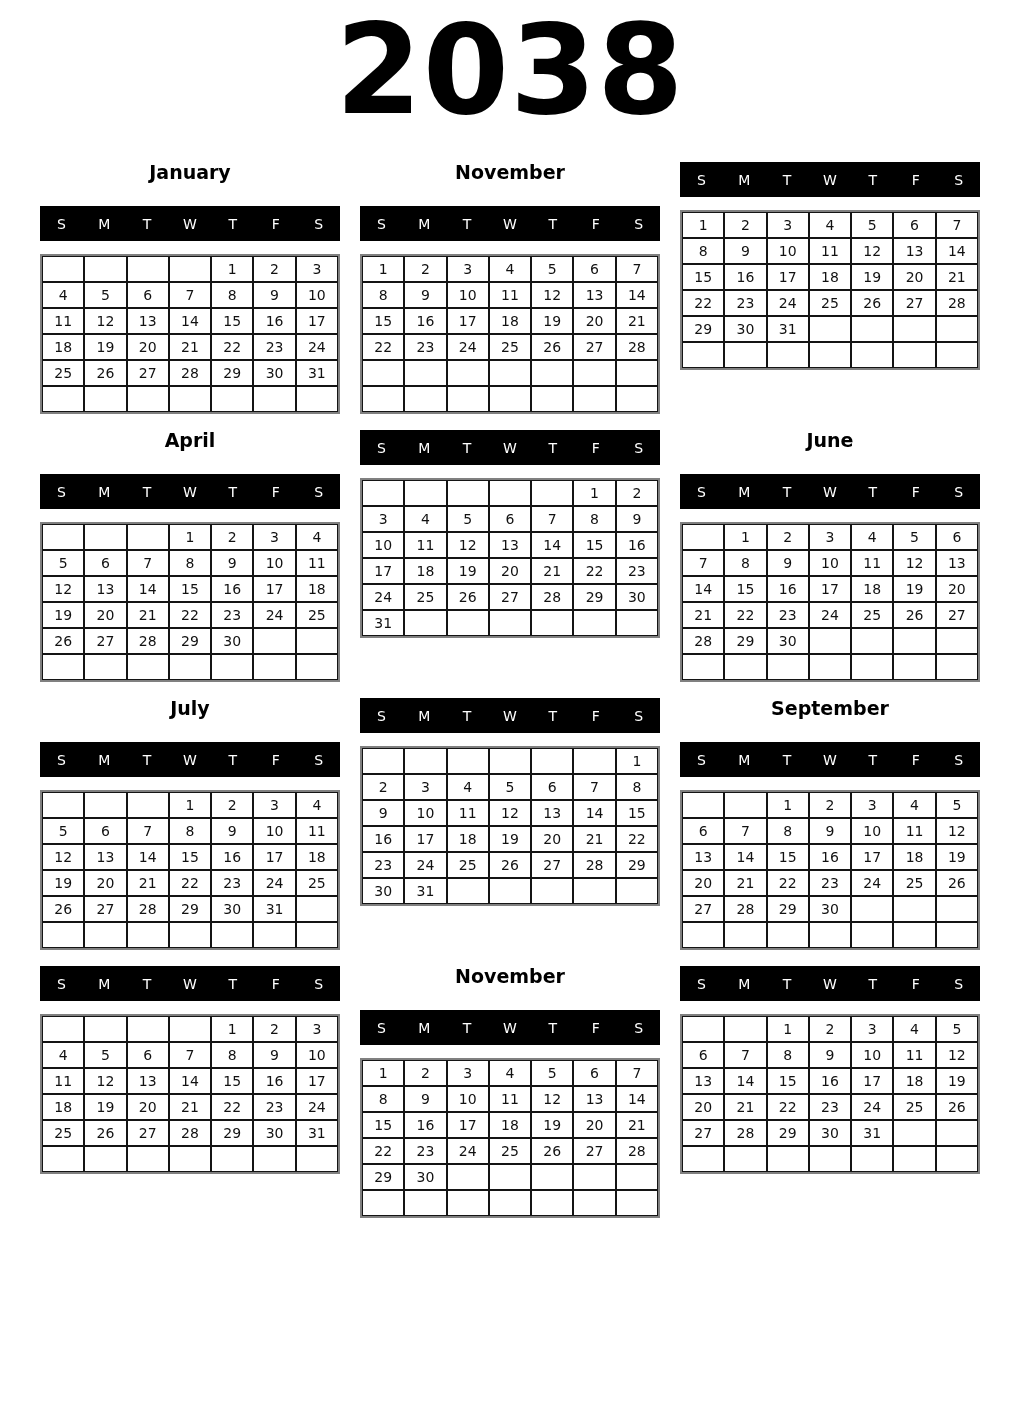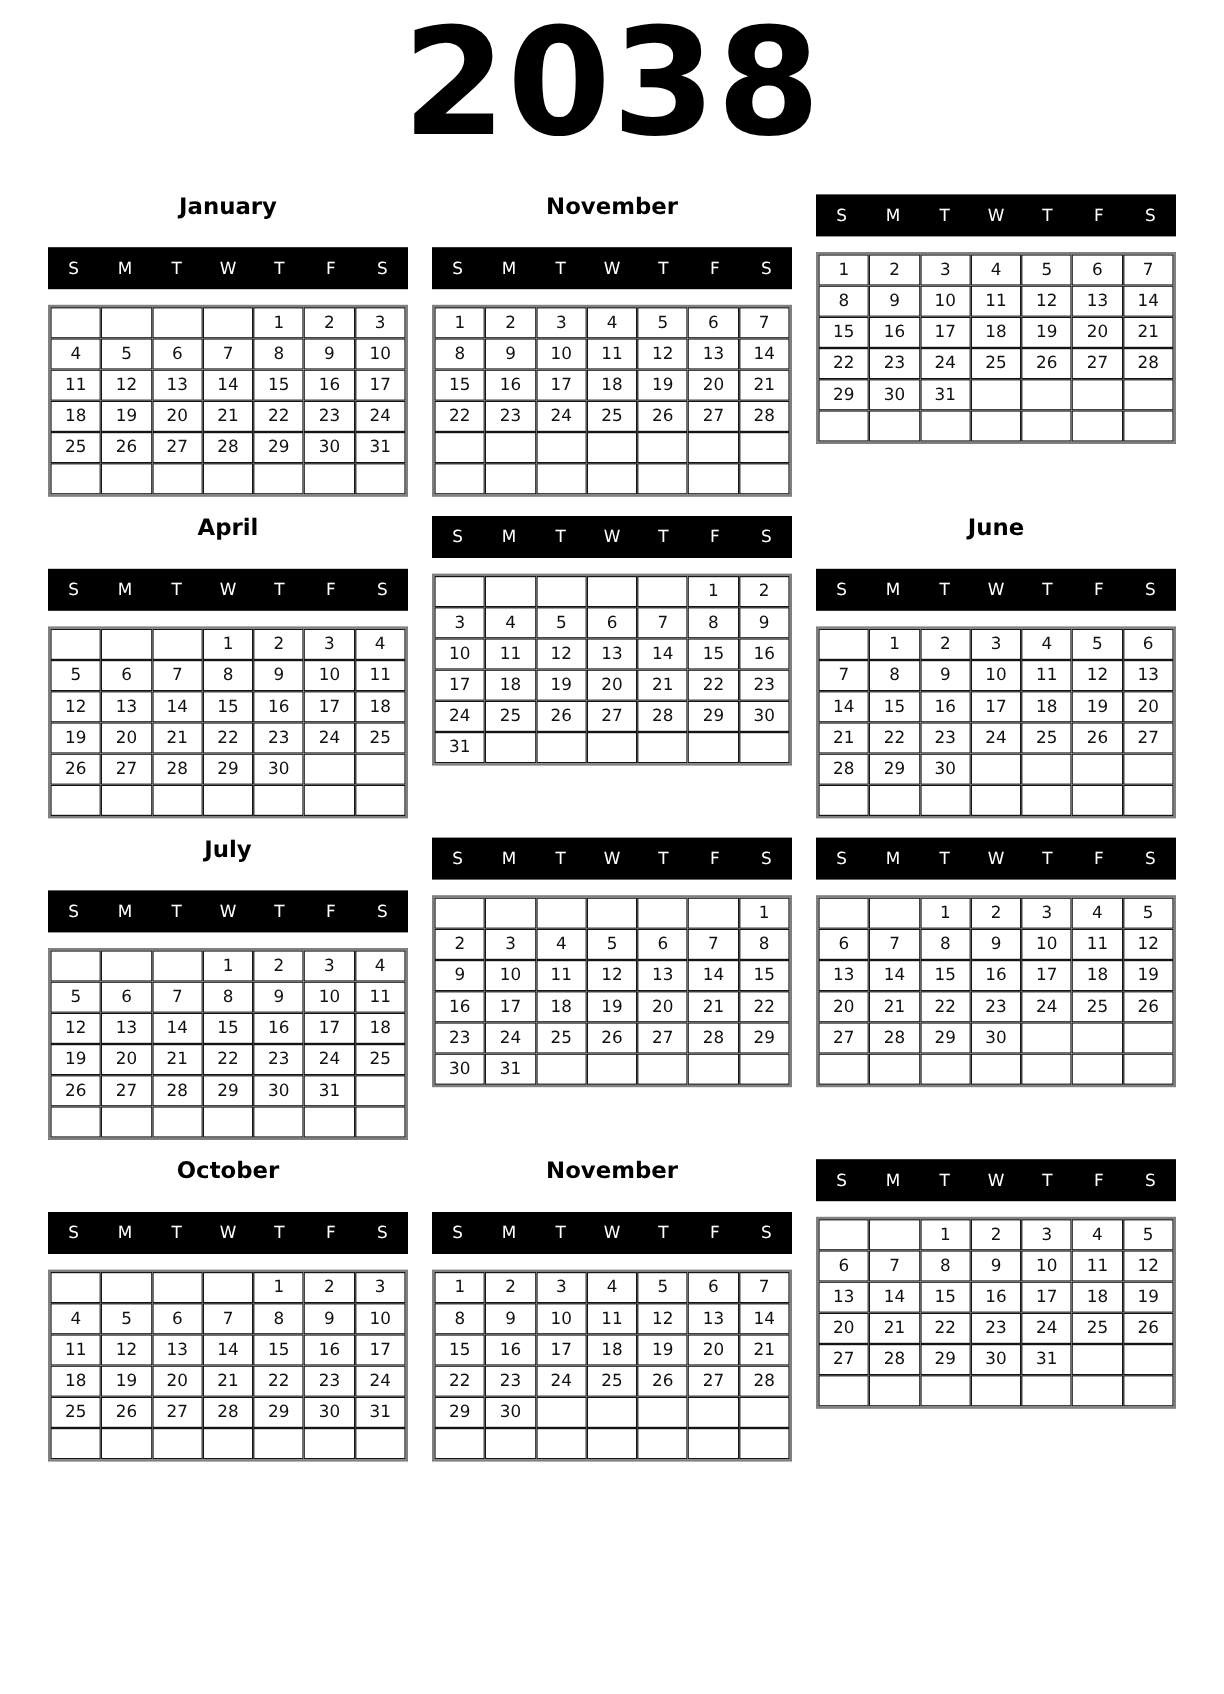--- a/index.html
+++ b/index.html
@@ -519,77 +519,77 @@
         <div class="date-cell">31</div>
         <div class="date-cell"></div>
         <div class="date-cell"></div>
         <div class="date-cell"></div>
         <div class="date-cell"></div>
         <div class="date-cell"></div>
       </div>
   </div>
 
   <div class="month-block">
-    <div class="weekday-header">
-        <div class="weekday-label">S</div>
-        <div class="weekday-label">M</div>
-        <div class="weekday-label">T</div>
-        <div class="weekday-label">W</div>
-        <div class="weekday-label">T</div>
-        <div class="weekday-label">F</div>
-        <div class="weekday-label">S</div>
-      </div>
-    <div class="date-grid">
-        <div class="date-cell"></div>
-        <div class="date-cell"></div>
-        <div class="date-cell">1</div>
-        <div class="date-cell">2</div>
-        <div class="date-cell">3</div>
-        <div class="date-cell">4</div>
-        <div class="date-cell">5</div>
-        <div class="date-cell">6</div>
-        <div class="date-cell">7</div>
-        <div class="date-cell">8</div>
-        <div class="date-cell">9</div>
-        <div class="date-cell">10</div>
-        <div class="date-cell">11</div>
-        <div class="date-cell">12</div>
-        <div class="date-cell">13</div>
-        <div class="date-cell">14</div>
-        <div class="date-cell">15</div>
-        <div class="date-cell">16</div>
-        <div class="date-cell">17</div>
-        <div class="date-cell">18</div>
-        <div class="date-cell">19</div>
-        <div class="date-cell">20</div>
-        <div class="date-cell">21</div>
-        <div class="date-cell">22</div>
-        <div class="date-cell">23</div>
-        <div class="date-cell">24</div>
-        <div class="date-cell">25</div>
-        <div class="date-cell">26</div>
-        <div class="date-cell">27</div>
-        <div class="date-cell">28</div>
-        <div class="date-cell">29</div>
-        <div class="date-cell">30</div>
-        <div class="date-cell"></div>
-        <div class="date-cell"></div>
-        <div class="date-cell"></div>
-        <div class="date-cell"></div>
-        <div class="date-cell"></div>
-        <div class="date-cell"></div>
-        <div class="date-cell"></div>
-        <div class="date-cell"></div>
-        <div class="date-cell"></div>
-        <div class="date-cell"></div>
-      </div>
-  </div>
-
-  <div class="month-block">
-    <div class="month-title">October</div>
+    <div class="month-title">September</div>
+    <div class="weekday-header">
+        <div class="weekday-label">S</div>
+        <div class="weekday-label">M</div>
+        <div class="weekday-label">T</div>
+        <div class="weekday-label">W</div>
+        <div class="weekday-label">T</div>
+        <div class="weekday-label">F</div>
+        <div class="weekday-label">S</div>
+      </div>
+    <div class="date-grid">
+        <div class="date-cell"></div>
+        <div class="date-cell"></div>
+        <div class="date-cell">1</div>
+        <div class="date-cell">2</div>
+        <div class="date-cell">3</div>
+        <div class="date-cell">4</div>
+        <div class="date-cell">5</div>
+        <div class="date-cell">6</div>
+        <div class="date-cell">7</div>
+        <div class="date-cell">8</div>
+        <div class="date-cell">9</div>
+        <div class="date-cell">10</div>
+        <div class="date-cell">11</div>
+        <div class="date-cell">12</div>
+        <div class="date-cell">13</div>
+        <div class="date-cell">14</div>
+        <div class="date-cell">15</div>
+        <div class="date-cell">16</div>
+        <div class="date-cell">17</div>
+        <div class="date-cell">18</div>
+        <div class="date-cell">19</div>
+        <div class="date-cell">20</div>
+        <div class="date-cell">21</div>
+        <div class="date-cell">22</div>
+        <div class="date-cell">23</div>
+        <div class="date-cell">24</div>
+        <div class="date-cell">25</div>
+        <div class="date-cell">26</div>
+        <div class="date-cell">27</div>
+        <div class="date-cell">28</div>
+        <div class="date-cell">29</div>
+        <div class="date-cell">30</div>
+        <div class="date-cell"></div>
+        <div class="date-cell"></div>
+        <div class="date-cell"></div>
+        <div class="date-cell"></div>
+        <div class="date-cell"></div>
+        <div class="date-cell"></div>
+        <div class="date-cell"></div>
+        <div class="date-cell"></div>
+        <div class="date-cell"></div>
+        <div class="date-cell"></div>
+      </div>
+  </div>
+
+  <div class="month-block">
     <div class="weekday-header">
         <div class="weekday-label">S</div>
         <div class="weekday-label">M</div>
         <div class="weekday-label">T</div>
         <div class="weekday-label">W</div>
         <div class="weekday-label">T</div>
         <div class="weekday-label">F</div>
         <div class="weekday-label">S</div>
       </div>
     <div class="date-grid">

